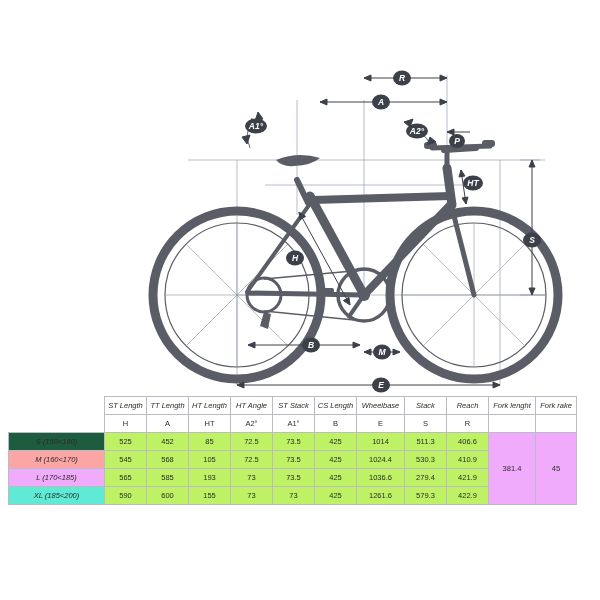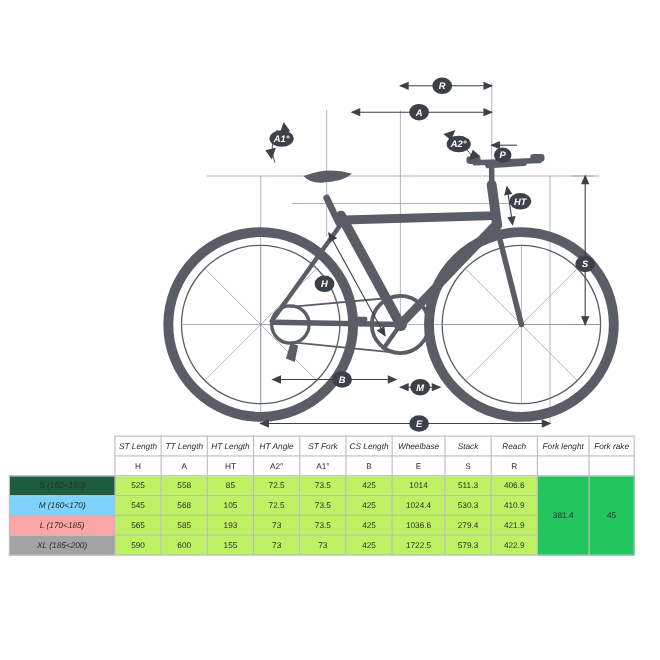--- a/index.html
+++ b/index.html
@@ -65,25 +65,25 @@
   }
   .size-cell {
     font-style: italic;
     font-weight: bold;
     font-size: 7.5px;
     color: #ffffff;
     text-align: left;
     padding-left: 7px;
   }
   .row-s .size-cell { background: #1d5c3f; }
-  .row-m .size-cell { background: #7dd3fc; }
-  .row-l .size-cell { background: #fca5a5; }
-  .row-xl .size-cell { background: #a3a3a3; }
+  .row-m .size-cell { background: #fca5a5; }
+  .row-l .size-cell { background: #f0abfc; }
+  .row-xl .size-cell { background: #5eead4; }
   .num { background: #bef264; }
-  .merged { background: #22c55e; font-size: 8px; }
+  .merged { background: #f0abfc; font-size: 8px; }
   .dimtext { font-size: 8.5px; font-weight: bold; font-style: italic; fill: #ffffff; }
 </style>
 </head>
 <body>
 
 <div id="page">
 
   <svg id="diagram" viewBox="0 0 600 400">
 
     <g stroke="#9aa0b4" stroke-width="0.7" fill="none">
@@ -256,21 +256,21 @@
         <col style="width:47px">
           <col style="width:41px">
       </colgroup>
       <tbody>
           <tr>
         <td class="blank"></td>
         <td class="hdr-label">ST Length</td>
         <td class="hdr-label">TT Length</td>
         <td class="hdr-label">HT Length</td>
         <td class="hdr-label">HT Angle</td>
-        <td class="hdr-label">ST Fork</td>
+        <td class="hdr-label">ST Stack</td>
         <td class="hdr-label">CS Length</td>
         <td class="hdr-label">Wheelbase</td>
         <td class="hdr-label">Stack</td>
         <td class="hdr-label">Reach</td>
         <td class="hdr-label">Fork lenght</td>
         <td class="hdr-label">Fork rake</td>
       </tr>
       <tr>
         <td class="blank"></td>
         <td class="hdr-code">H</td>
@@ -282,21 +282,21 @@
         <td class="hdr-code">E</td>
         <td class="hdr-code">S</td>
         <td class="hdr-code">R</td>
         <td class="hdr-code"></td>
         <td class="hdr-code"></td>
       </tr>
 
       <tr class="row-s">
         <td class="size-cell">S (150&lt;160)</td>
         <td class="num">525</td>
-        <td class="num">558</td>
+        <td class="num">452</td>
         <td class="num">85</td>
         <td class="num">72.5</td>
         <td class="num">73.5</td>
         <td class="num">425</td>
         <td class="num">1014</td>
         <td class="num">511.3</td>
         <td class="num">406.6</td>
         <td class="merged" rowspan="4">381.4</td>
         <td class="merged" rowspan="4">45</td>
       </tr>
@@ -328,20 +328,20 @@
       </tr>
 
       <tr class="row-xl">
         <td class="size-cell">XL (185&lt;200)</td>
         <td class="num">590</td>
         <td class="num">600</td>
         <td class="num">155</td>
         <td class="num">73</td>
         <td class="num">73</td>
         <td class="num">425</td>
-        <td class="num">1722.5</td>
+        <td class="num">1261.6</td>
         <td class="num">579.3</td>
         <td class="num">422.9</td>
       </tr>
     </tbody>
       </table>
   </div>
 </div>
 
 </body></html>

